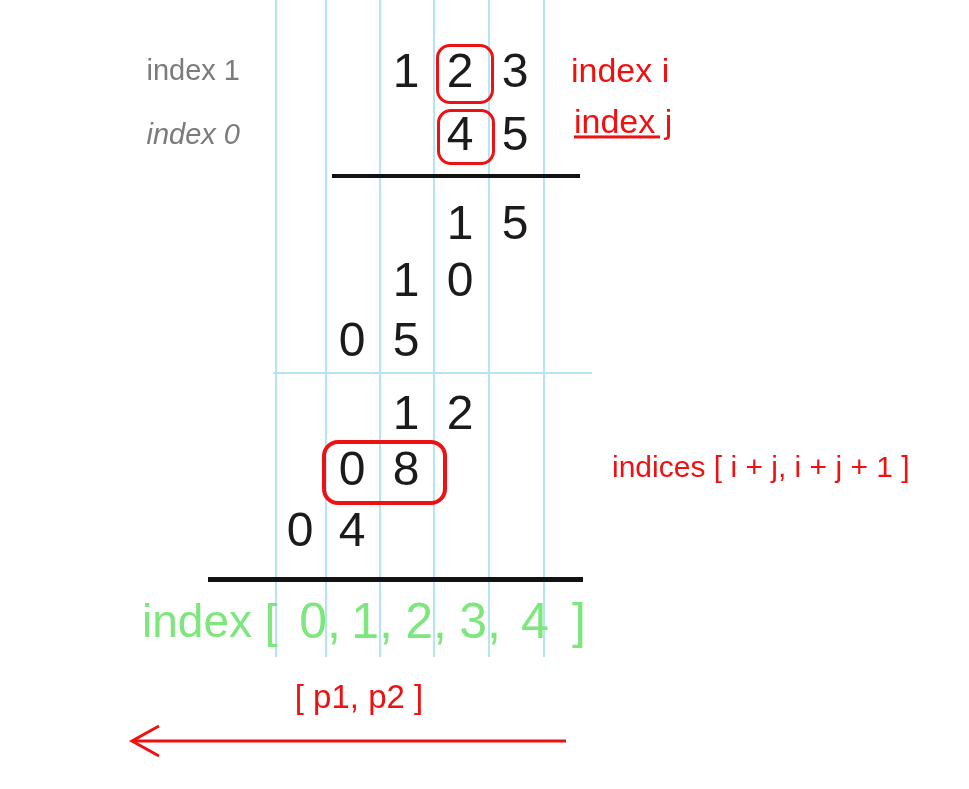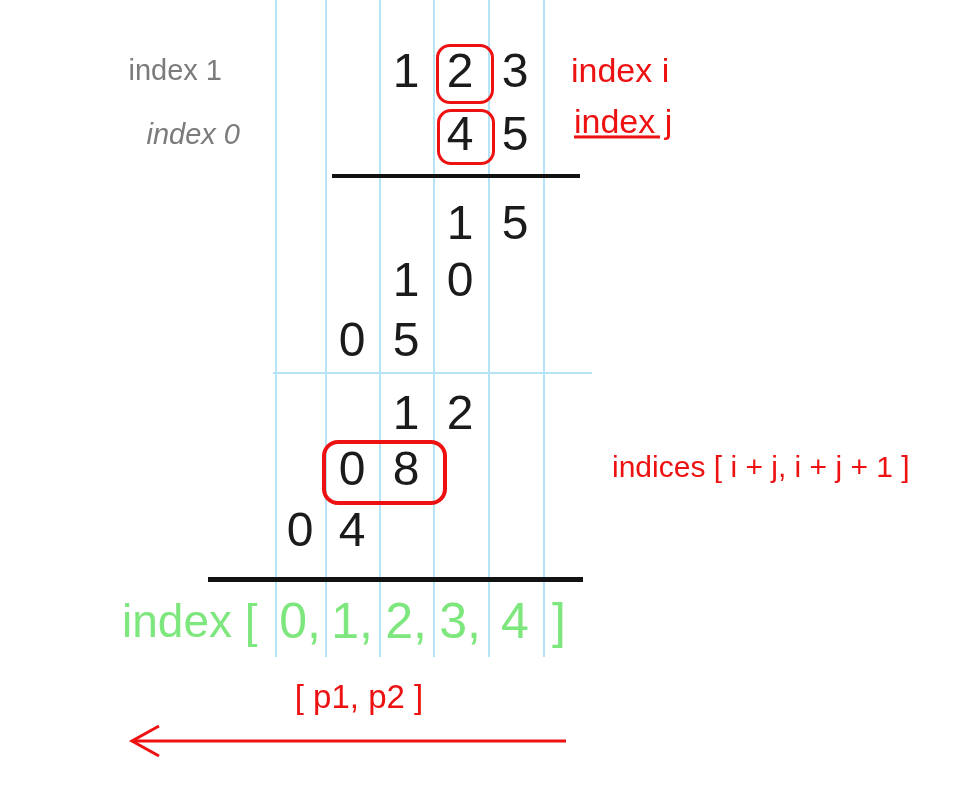--- a/index.html
+++ b/index.html
@@ -16,21 +16,21 @@
     position:absolute;font-size:48px;color:#1b1b1b;line-height:1;
     transform:translate(-50%,-50%);white-space:pre;
   }
   .redbox{position:absolute;border:3px solid var(--red,#ee1111);border-radius:14px;}
   #box-08{border-width:4px;border-radius:16px;}
   .side-label{position:absolute;line-height:1.15;white-space:pre;transform:translateY(-50%);}
   .gray{color:var(--gray,#7b7b7b);font-size:29px;}
   .red-text{color:var(--red,#ee1111);font-size:34px;}
   .big-label{font-size:30px;}
   .right-align{text-align:right;}
-  .green-text{color:var(--green,#7de77d);}
+  .green-text{color:var(--green,#7de77d);margin-left:20px;}
   #index-prefix{position:absolute;left:122px;top:621px;font-size:46px;transform:translateY(-50%);white-space:pre;}
   .green-cell{position:absolute;font-size:50px;line-height:1;transform:translate(-50%,-50%);white-space:pre;}
   #index-suffix{position:absolute;left:559px;top:621px;font-size:50px;transform:translate(-50%,-50%);}
   #pointer-label{position:absolute;left:359px;top:697px;font-size:33px;transform:translate(-50%,-50%);white-space:pre;text-align:right;}
   #left-arrow{position:absolute;left:125px;top:720px;}
 </style>
 </head>
 <body>
 
 <div id="canvas">
@@ -65,21 +65,21 @@
       <span class="digit" style="left: 352px; top: 469px;">0</span>
       <span class="digit" style="left: 406px; top: 469px;">8</span>
       <span class="digit" style="left: 300px; top: 530px;">0</span>
       <span class="digit" style="left: 352px; top: 530px;">4</span>
     </div>
 
   <div class="redbox" style="left:436px;top:44px;width:52px;height:54px;"></div>
   <div class="redbox" style="left:437px;top:109px;width:52px;height:50px;"></div>
   <div class="redbox" id="box-08" style="left:322px;top:440px;width:117px;height:57px;"></div>
 
-  <div class="side-label gray right-align" style="right:747px;top:71px;">index 1</div>
+  <div class="side-label gray right-align" style="right:729px;top:71px;">index 1</div>
   <div class="side-label gray right-align" style="right:729px;top:135px;font-style:italic;">index 0</div>
 
   <div class="side-label red-text" style="left:571px;top:71px;">index i</div>
   <div class="side-label red-text" style="left:574px;top:122px;text-decoration:underline;">index j</div>
   <div class="side-label red-text big-label" style="left:612px;top:467px;text-align:center;">indices [ i + j, i + j + 1 ]</div>
 
   <div class="green-text" id="index-prefix">index [</div>
   <div id="green-cells">
       <span class="green-cell green-text" style="left: 300px; top: 621px;">0,</span>
       <span class="green-cell green-text" style="left: 352px; top: 621px;">1,</span>

